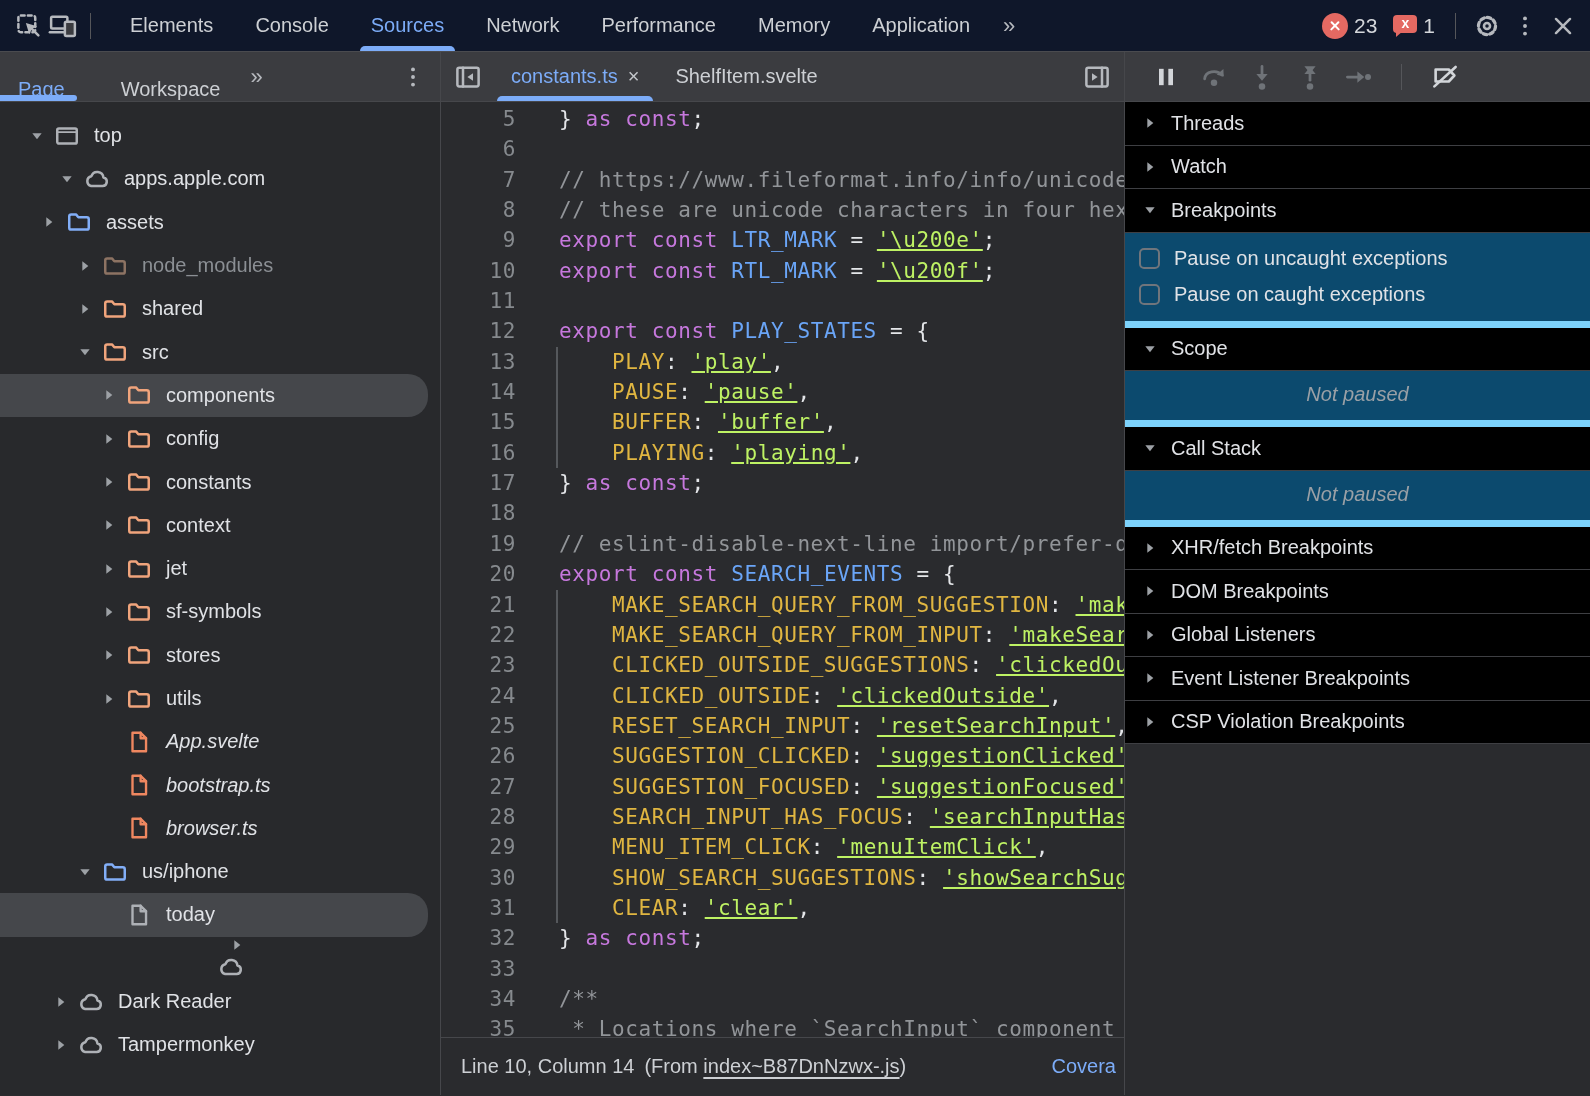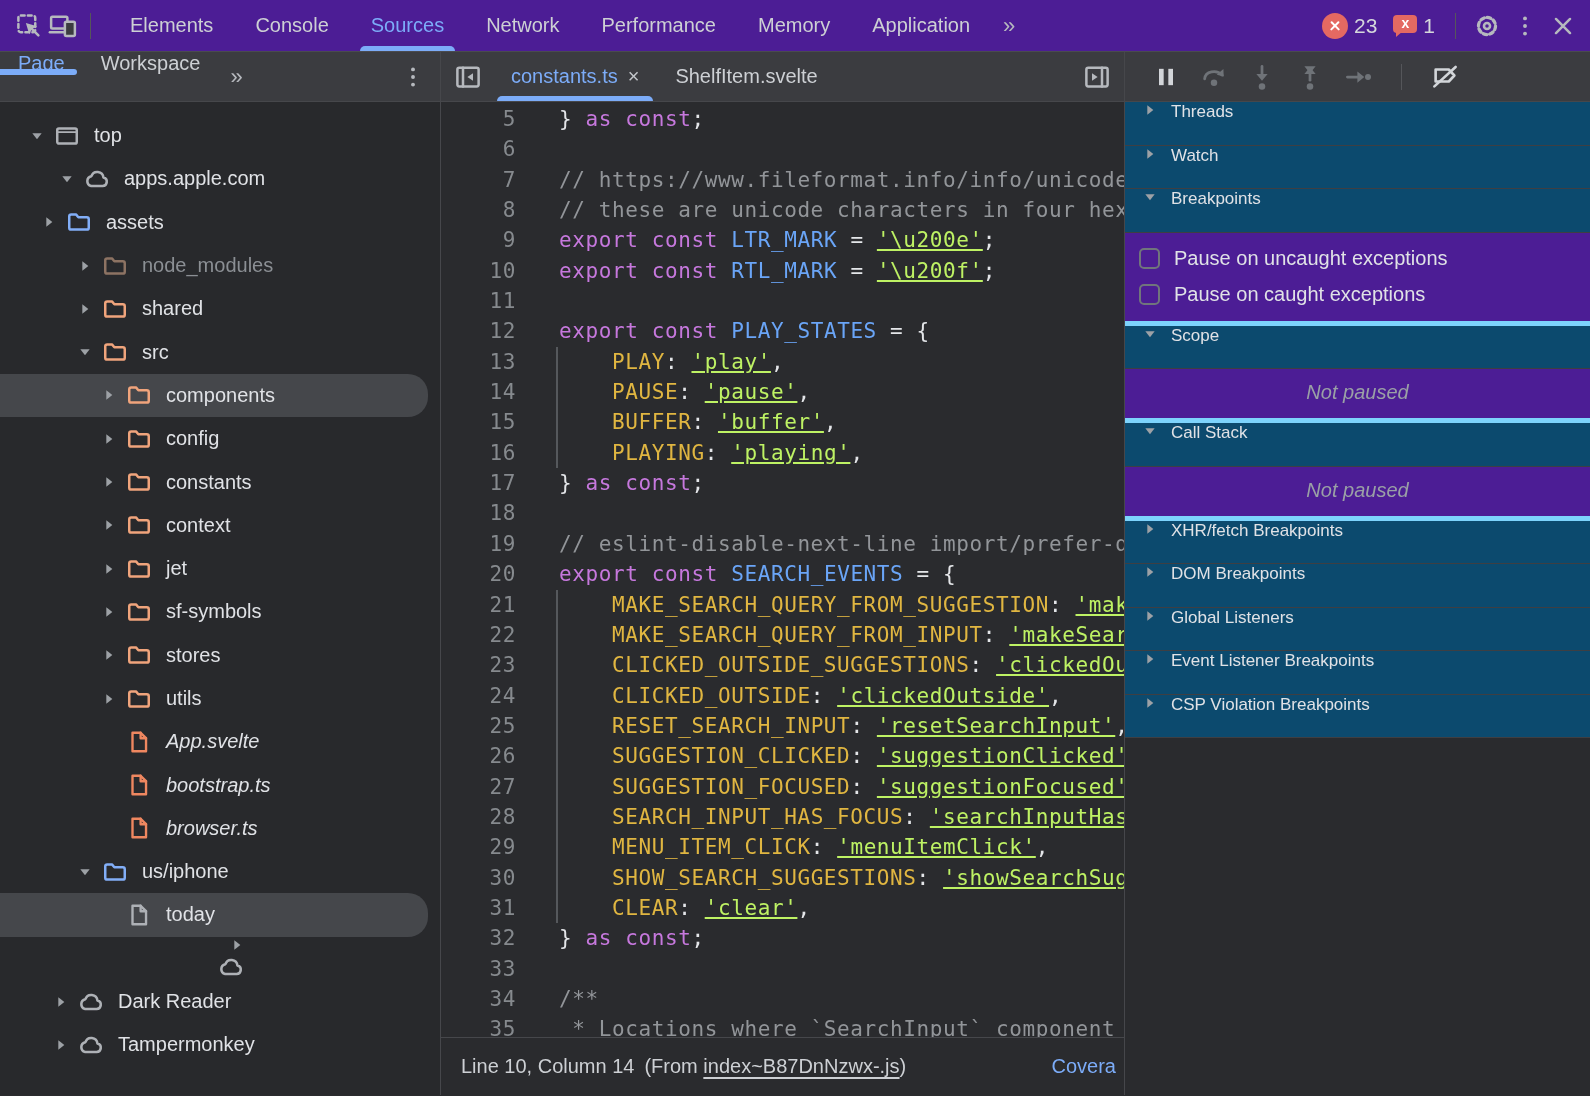--- a/index.html
+++ b/index.html
@@ -4,21 +4,21 @@
 <style>
   * { margin:0; padding:0; box-sizing:border-box; }
   html,body { background:#202124; }
   body { font-family:"Liberation Sans", sans-serif; }
   .devtools{
     position:relative; width:1590px; height:1096px; overflow:hidden;
     background:#2a2b2e; color:#e0e2e6; user-select:none;
   }
   
   .main-toolbar{
-    height:52px; background:#4c1d95; border-bottom:1px solid #4a4b4f;
+    height:52px; background:#0f172a; border-bottom:1px solid #4a4b4f;
     display:flex; align-items:center; padding:0 10px 0 12px;
   }
   .tb-icon{ width:34px; height:34px; display:flex; align-items:center; justify-content:center;
     color:#b6b9be; flex:0 0 auto; }
   .tb-icon svg{ display:block; }
   .vdiv{ width:1px; height:26px; background:#55565a; margin:0 10px; flex:0 0 auto;}
   .main-tabs{ display:flex; align-items:stretch; height:100%; margin-left:8px; }
   .main-tab{ position:relative; display:flex; align-items:center; padding:0 21px;
     font-size:20px; color:#cdd0d4; cursor:default; white-space:nowrap;}
   .main-tab.active{ color:#7cacf8; }
@@ -39,21 +39,21 @@
   .issue-ic .x{ position:absolute; left:50%; top:8px; transform:translate(-50%,-50%);
     color:#fff; font-size:14px; font-weight:bold; line-height:1;}
   
   .panes{ display:flex; height:1043px; }
   .pane-nav{ width:441px; border-right:1px solid #46474b; display:flex; flex-direction:column; background:#28292c;}
   .pane-editor{ width:684px; border-right:1px solid #46474b; display:flex; flex-direction:column; background:#2a2b2e;}
   .pane-debug{ width:465px; display:flex; flex-direction:column; background:#2a2b2e;}
   .subbar{ height:50px; background:#3b3c40; border-bottom:1px solid #46474b;
     display:flex; align-items:center; flex:0 0 auto;}
   
-  .nav-tabs{ display:flex; height:100%; align-items:flex-start; }
+  .nav-tabs{ display:flex; height:100%; align-items:flex-end;gap:20px; }
   .nav-tab{ position:relative; display:flex; align-items:center; padding:0 18px; font-size:20px; color:#cdd0d4;}
   .nav-tab.active{ color:#7cacf8;}
   .nav-tab.active::after{ content:''; position:absolute; left:0; right:6px; bottom:0; height:6px;
     background:#7cacf8; border-radius:0 8px 8px 0;}
   .nav-kebab{ margin-left:auto; margin-right:10px;}
   .tree{ padding-top:12px; overflow:hidden; flex:1;}
   .tree-row{ height:43.3px; display:flex; align-items:center; margin-right:12px;
     border-radius:0 20px 20px 0; font-size:20px; color:#e0e2e6; cursor:default; white-space:nowrap; overflow:hidden;}
   .tree-row.hl{ background:#45474b; }
   .chev{ width:30px; display:flex; justify-content:center; color:#9da1a6; flex:0 0 auto;}
@@ -83,24 +83,24 @@
   .statusbar{ height:58px; flex:0 0 auto; border-top:1px solid #46474b; display:flex; align-items:center;
     padding:0 8px 0 20px; font-size:20px; color:#cdd0d4; white-space:nowrap; overflow:hidden;}
   .statusbar .from{ margin-left:10px;}
   .statusbar .from u{ text-decoration:underline; text-underline-offset:4px;}
   .statusbar .cov{ margin-left:auto; color:#7cacf8; }
   
   .dbg-toolbar{ gap:18px; padding-left:26px;}
   .dbg-ic{ width:30px; height:30px; display:flex; align-items:center; justify-content:center; color:#d2d5d9;}
   .dbg-ic.dis{ color:#6f7378;}
   .sections{ flex:1; overflow:hidden; }
-  .sec-h{ height:43.5px; display:flex; padding-left:14px; gap:10px;
-    background:#0c4a6e; border-bottom:1px solid #3e3f43; font-size:17px; color:#e0e2e6;}
+  .sec-h{ height:43.5px; display:flex; align-items:center; padding-left:14px; gap:10px;
+    background:#000000; border-bottom:1px solid #3e3f43; font-size:20px; color:#e0e2e6;}
   .sec-chev{ width:22px; display:flex; justify-content:center; color:#9da1a6;}
-  .sec-body{ background:#4c1d95; border-bottom:5px solid #7dd3fc;}
+  .sec-body{ background:#0c4a6e; border-bottom:7px solid #7dd3fc;}
   .sec-msg{ padding:12px 0 14px; text-align:center; font-size:20px; font-style:italic; color:#9aa0a6;}
   .cb-row{ height:36px; display:flex; align-items:center; gap:14px; padding-left:14px;}
   .cb-row:first-child{ padding-top:8px; height:44px;}
   .cb-row:last-child{ padding-bottom:8px; height:44px;}
   .cbx{ width:21px; height:21px; border:2px solid #70757c; border-radius:5px; background:transparent; flex:0 0 auto;}
   .cb-label{ font-size:20px; color:#e0e2e6;}
 </style>
 </head>
 <body>
 

